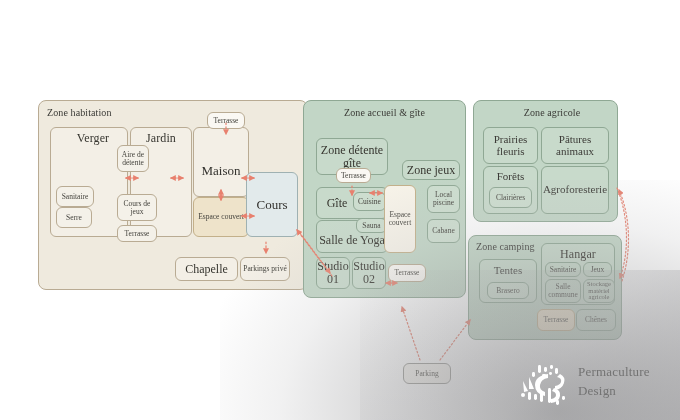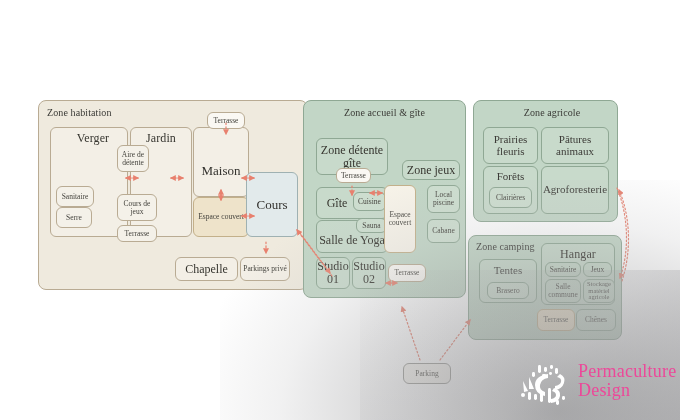--- a/index.html
+++ b/index.html
@@ -44,21 +44,21 @@
 
   .lbl{font-size:11px;color:#3c3b37;}
   .lbl-lg{font-size:13px;color:#33322e;}
   .lbl-md{font-size:12px;color:#36352f;}
   .lbl-xs{font-size:7.5px;color:#44433d;}
 
   svg.arrows{position:absolute;left:0;top:0;width:680px;height:420px;pointer-events:none;}
 
   
   .logo{position:absolute;left:518px;top:362px;width:150px;height:48px;}
-  .logo-text{position:absolute;left:60px;top:0px;color:#ec4899;font-size:18px;line-height:19px;
+  .logo-text{position:absolute;left:60px;top:0px;color:#737373;font-size:13px;line-height:19px;
              font-family:"Liberation Serif", serif;letter-spacing:.2px;}
   .logo-mark{position:absolute;left:0;top:2px;width:52px;height:44px;}
 </style>
 </head>
 <body>
 
 <div id="canvas">
 
   <div class="box beige-zone" style="left:38px;top:100px;width:270px;height:190px;"></div>
   <div class="ztitle" style="left:47px;top:107px;">Zone habitation</div>

